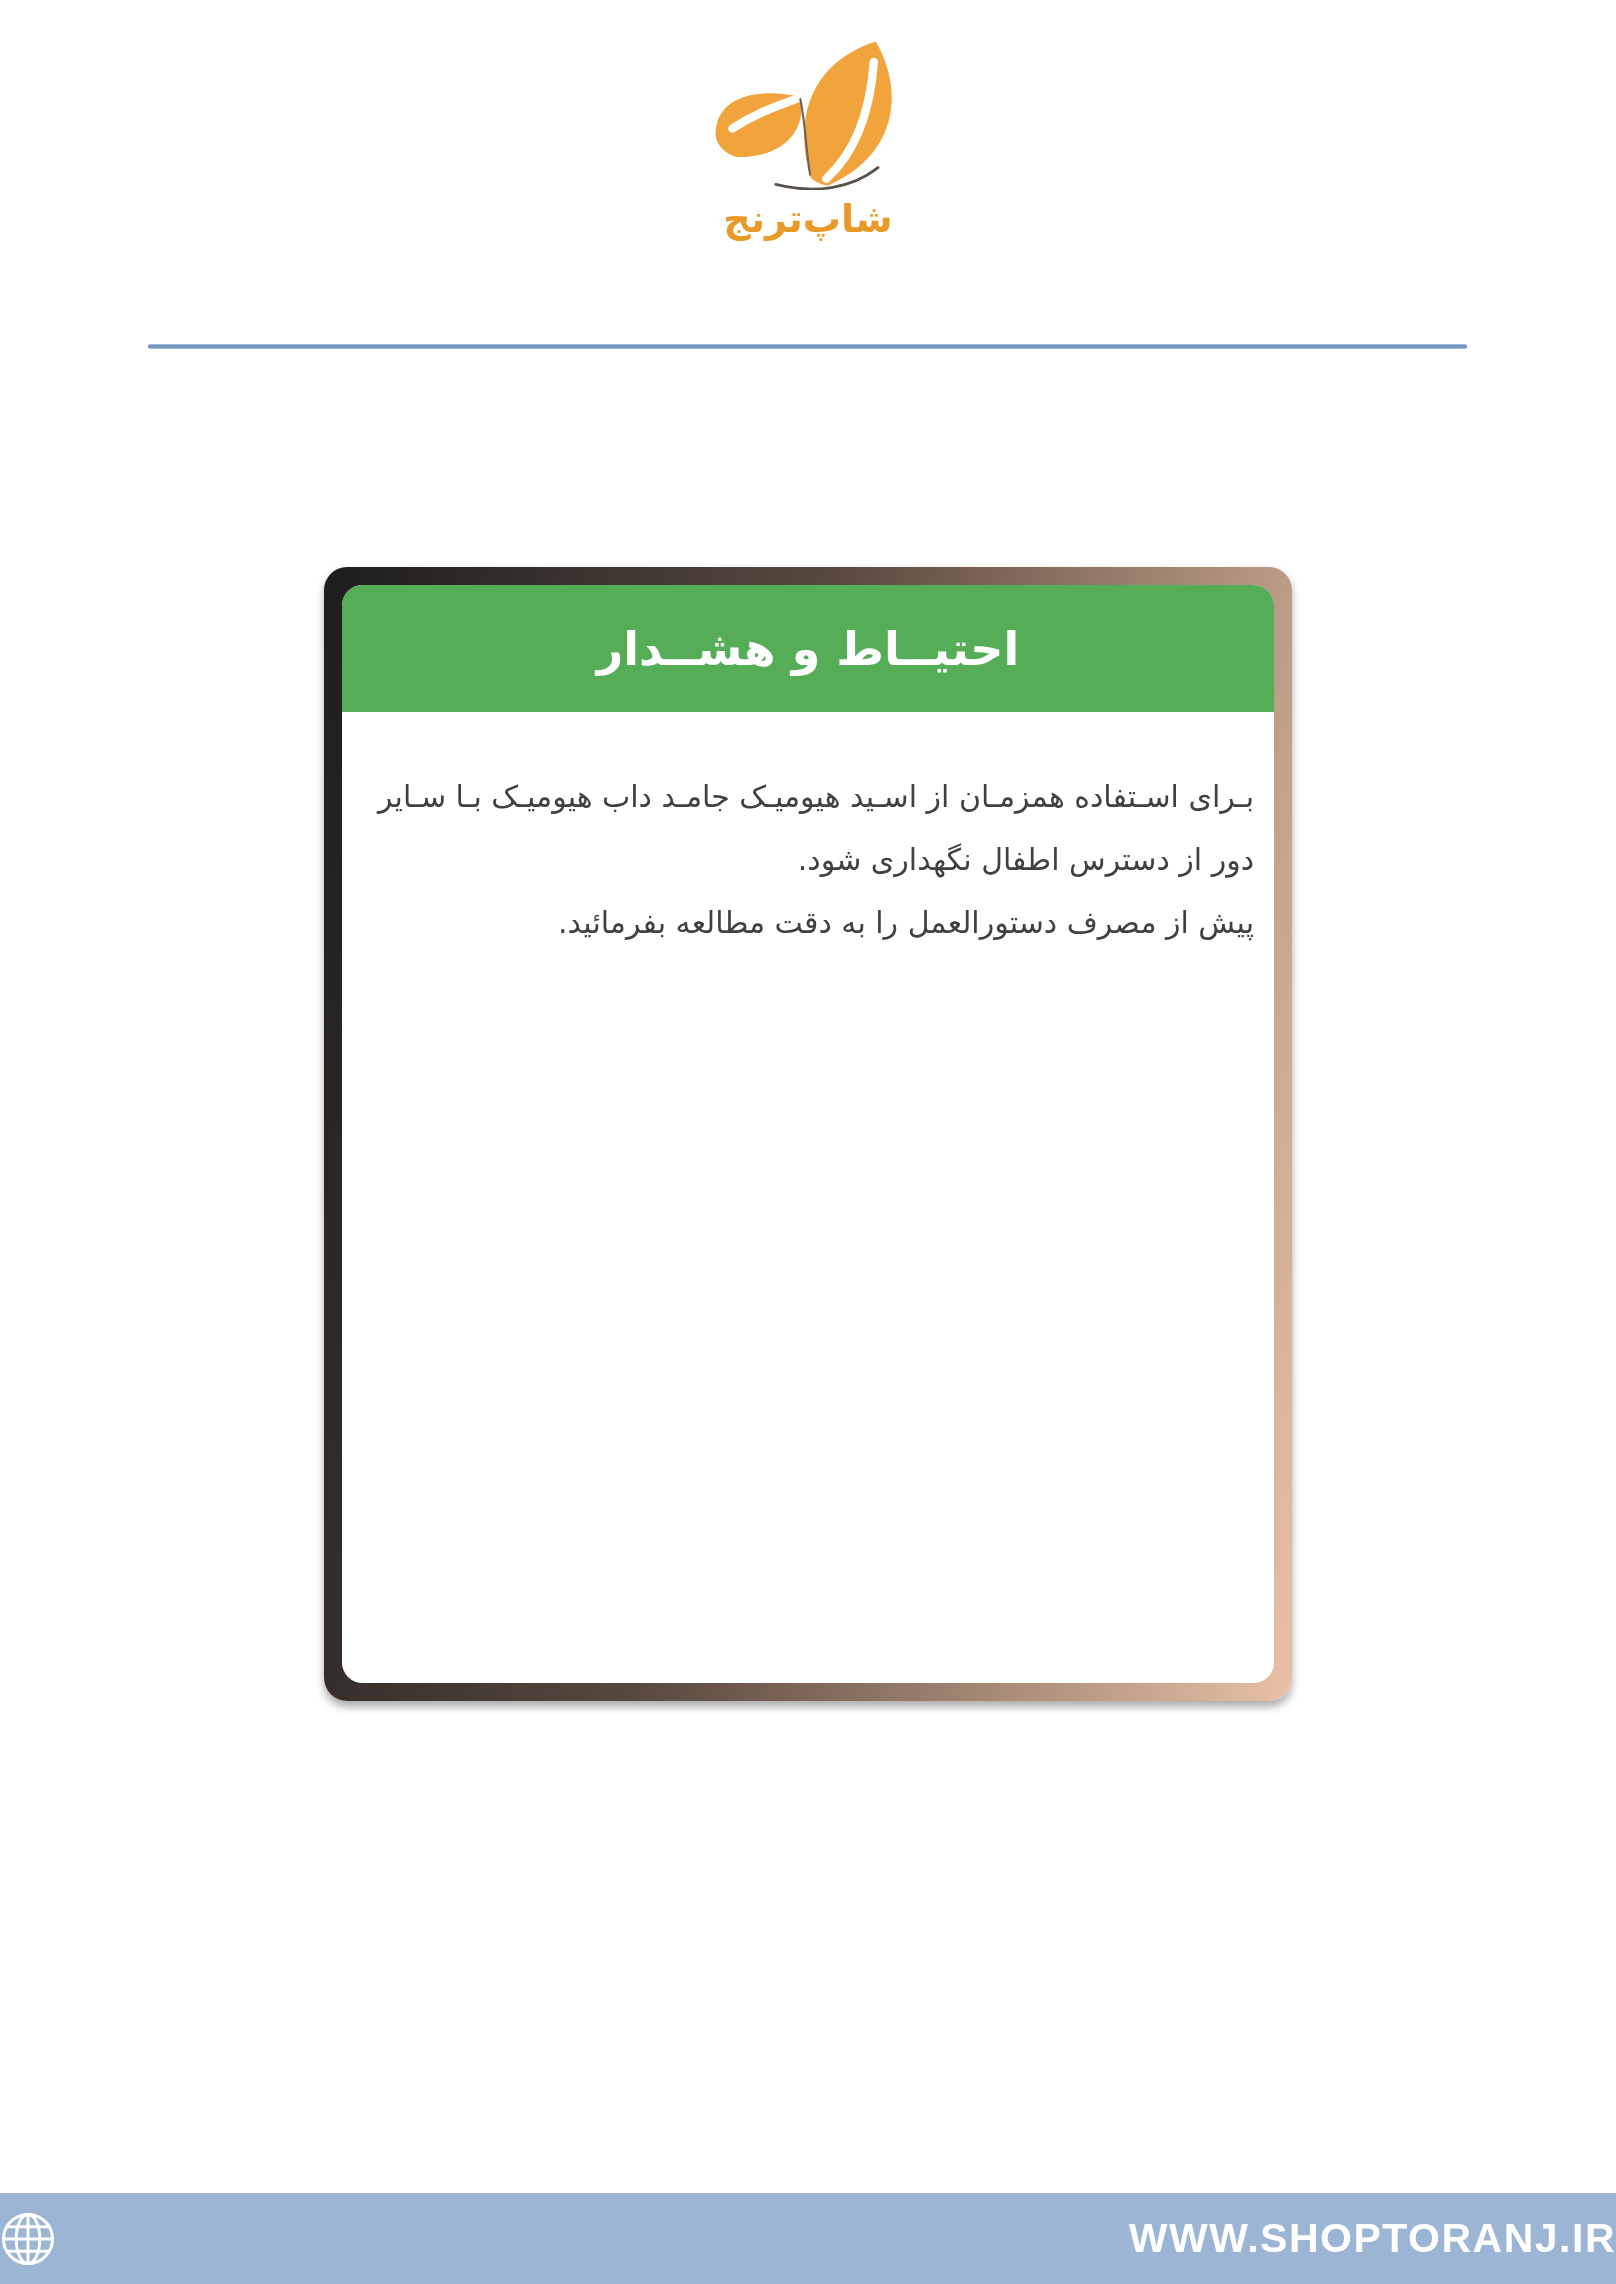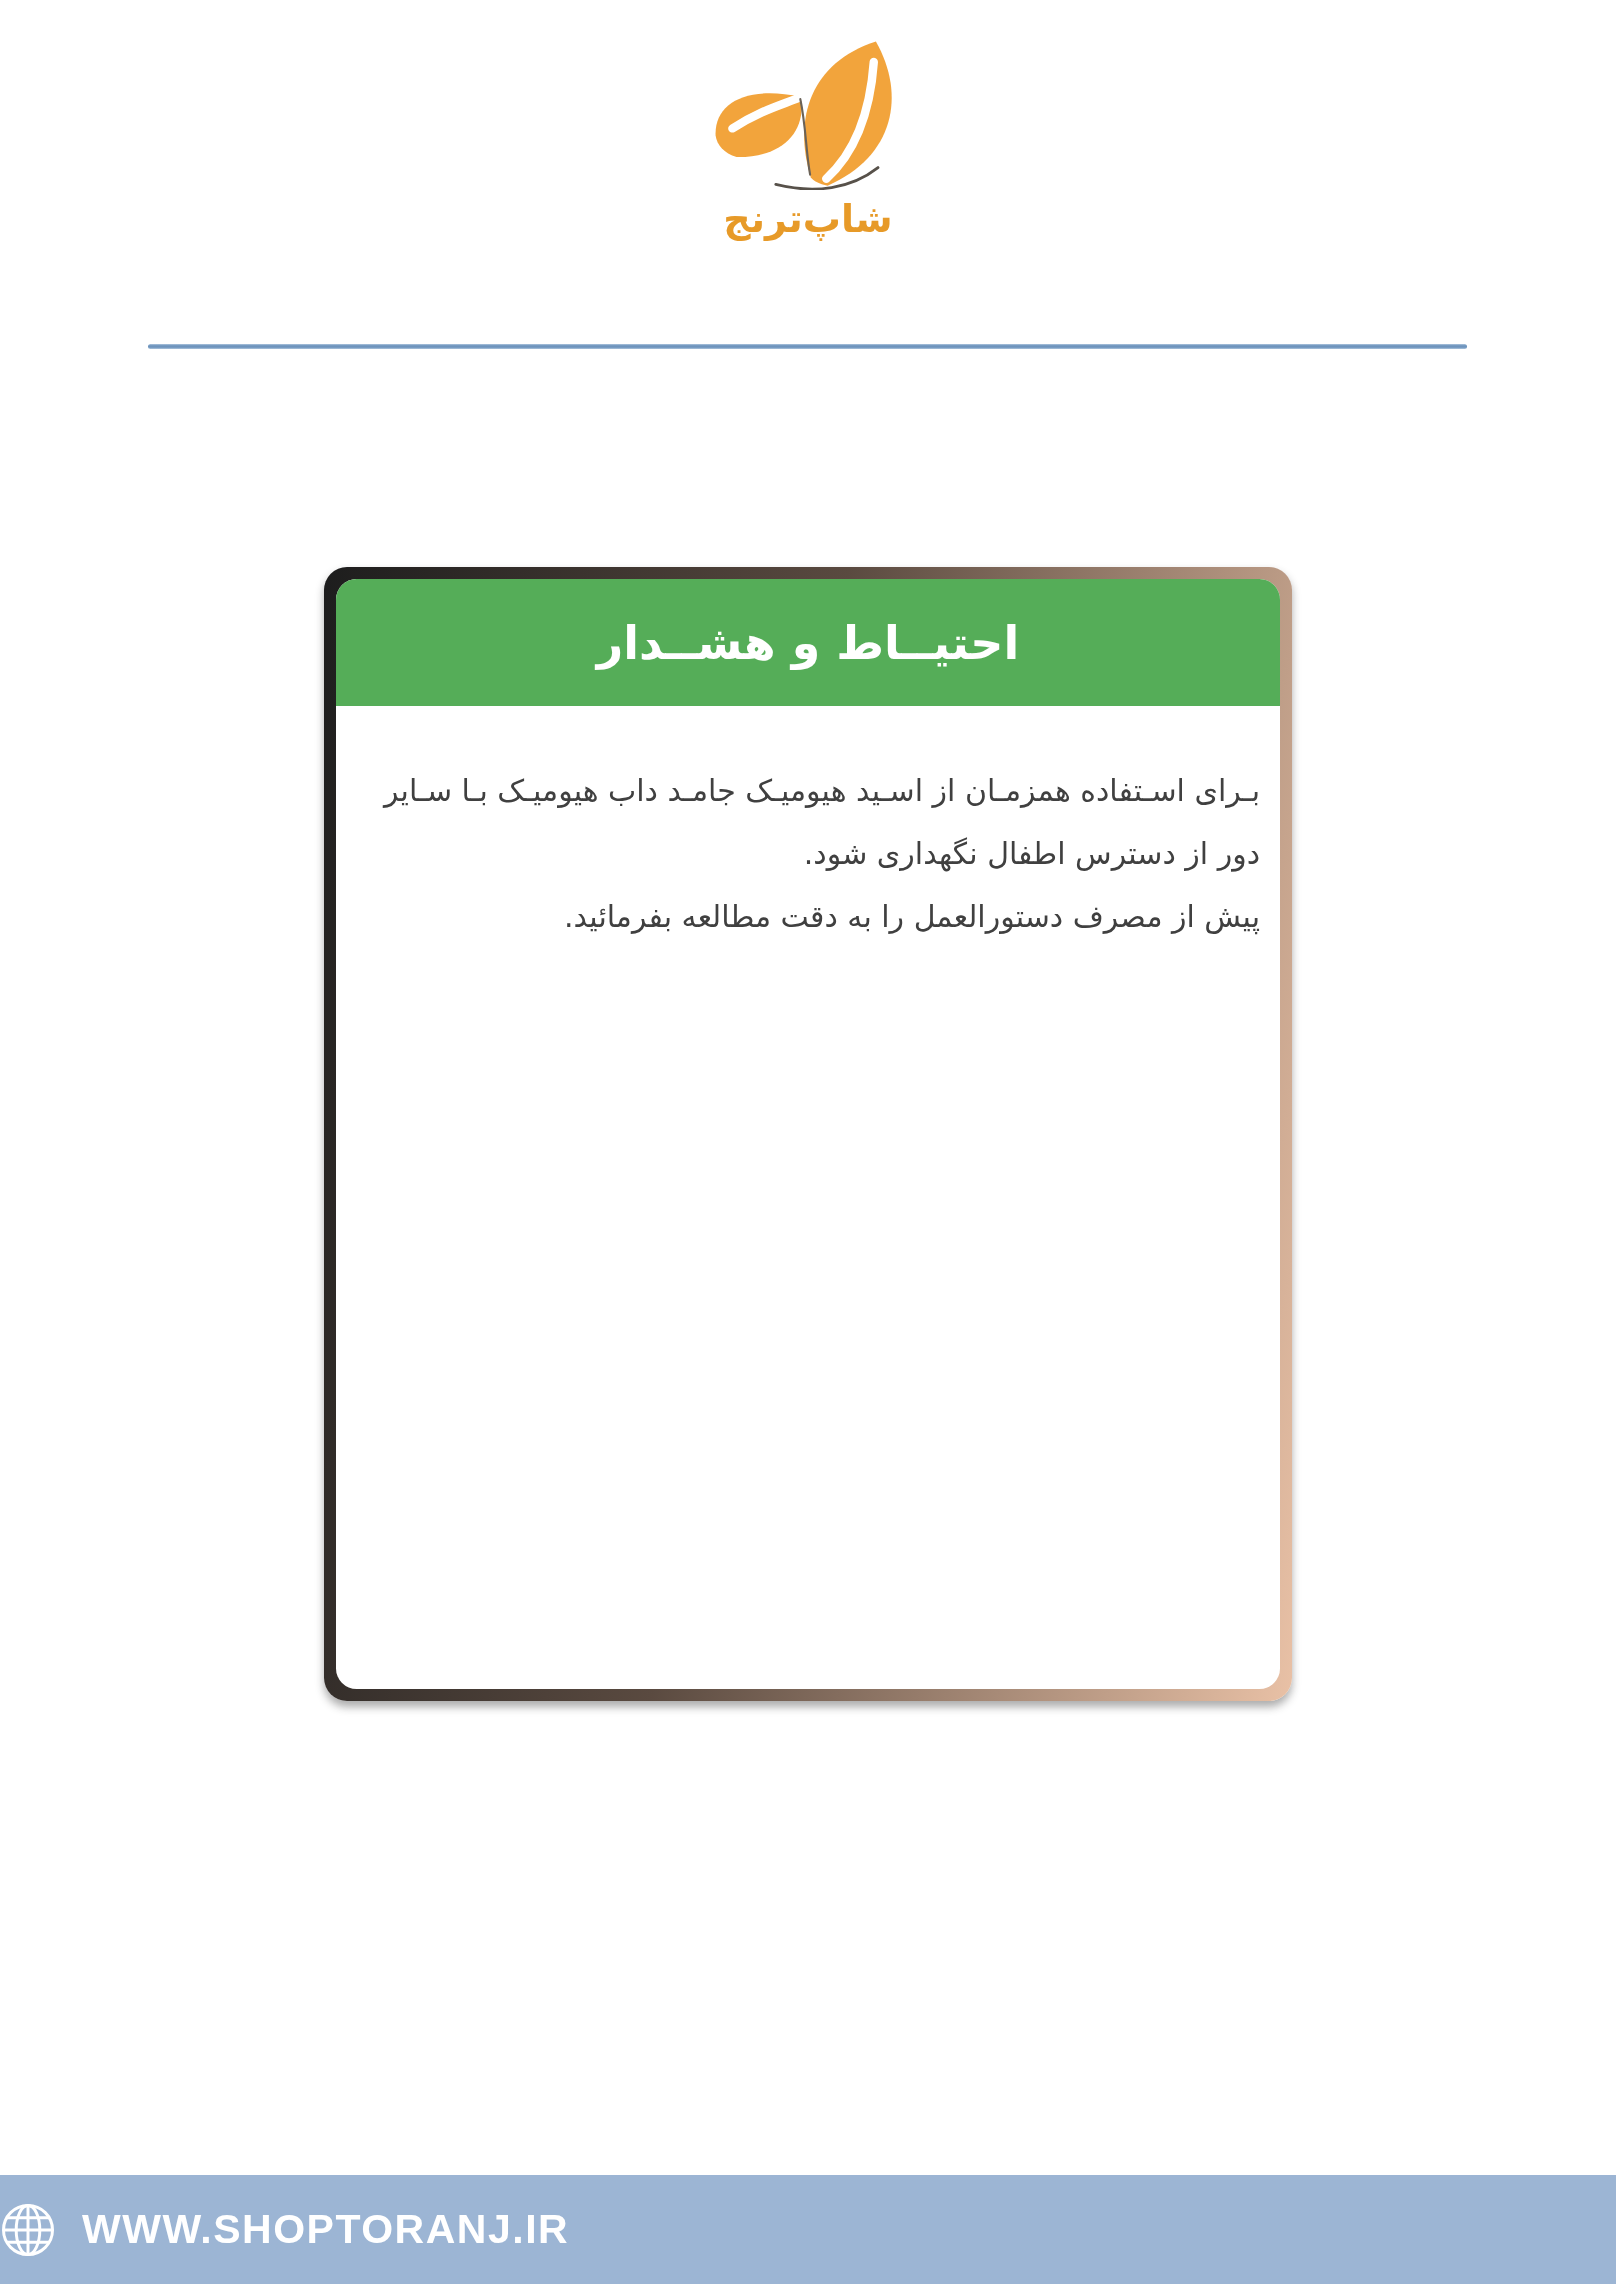--- a/index.html
+++ b/index.html
@@ -48,21 +48,21 @@
   }
 
   
   .card-outer {
     position: absolute;
     top: 567px;
     left: 324px;
     width: 968px;
     height: 1134px;
     border-radius: 23px;
-    padding: 12px;
+    padding: 18px;
     box-sizing: border-box;
     background: linear-gradient(100deg, #1d1d1d 0%, #5a4a40 45%, #e9c1a6 100%);
     box-shadow: 0 5.3px 9px rgba(40, 40, 40, 0.38);
   }
   .card-inner {
     width: 100%;
     height: 100%;
     border-radius: 20.6px;
     background: #ffffff;
     overflow: hidden;
@@ -94,25 +94,25 @@
     line-height: 63px;
   }
   .warning-line { white-space: nowrap; }
 
   
   .footer-bar {
     position: absolute;
     left: 0;
     bottom: 0;
     width: 100%;
-    height: 109px;
+    height: 91px;
     background: #9CB5D4;
     display: flex;
     align-items: center;
-    justify-content: flex-start;
+    justify-content: space-between;
     gap: 26px;
   }
   .globe { width: 56px; height: 56px; }
   .footer-url {
     color: #ffffff;
     font-size: 41px;
     font-weight: bold;
     letter-spacing: 1.5px;
     font-family: "Liberation Sans", sans-serif;
   }

